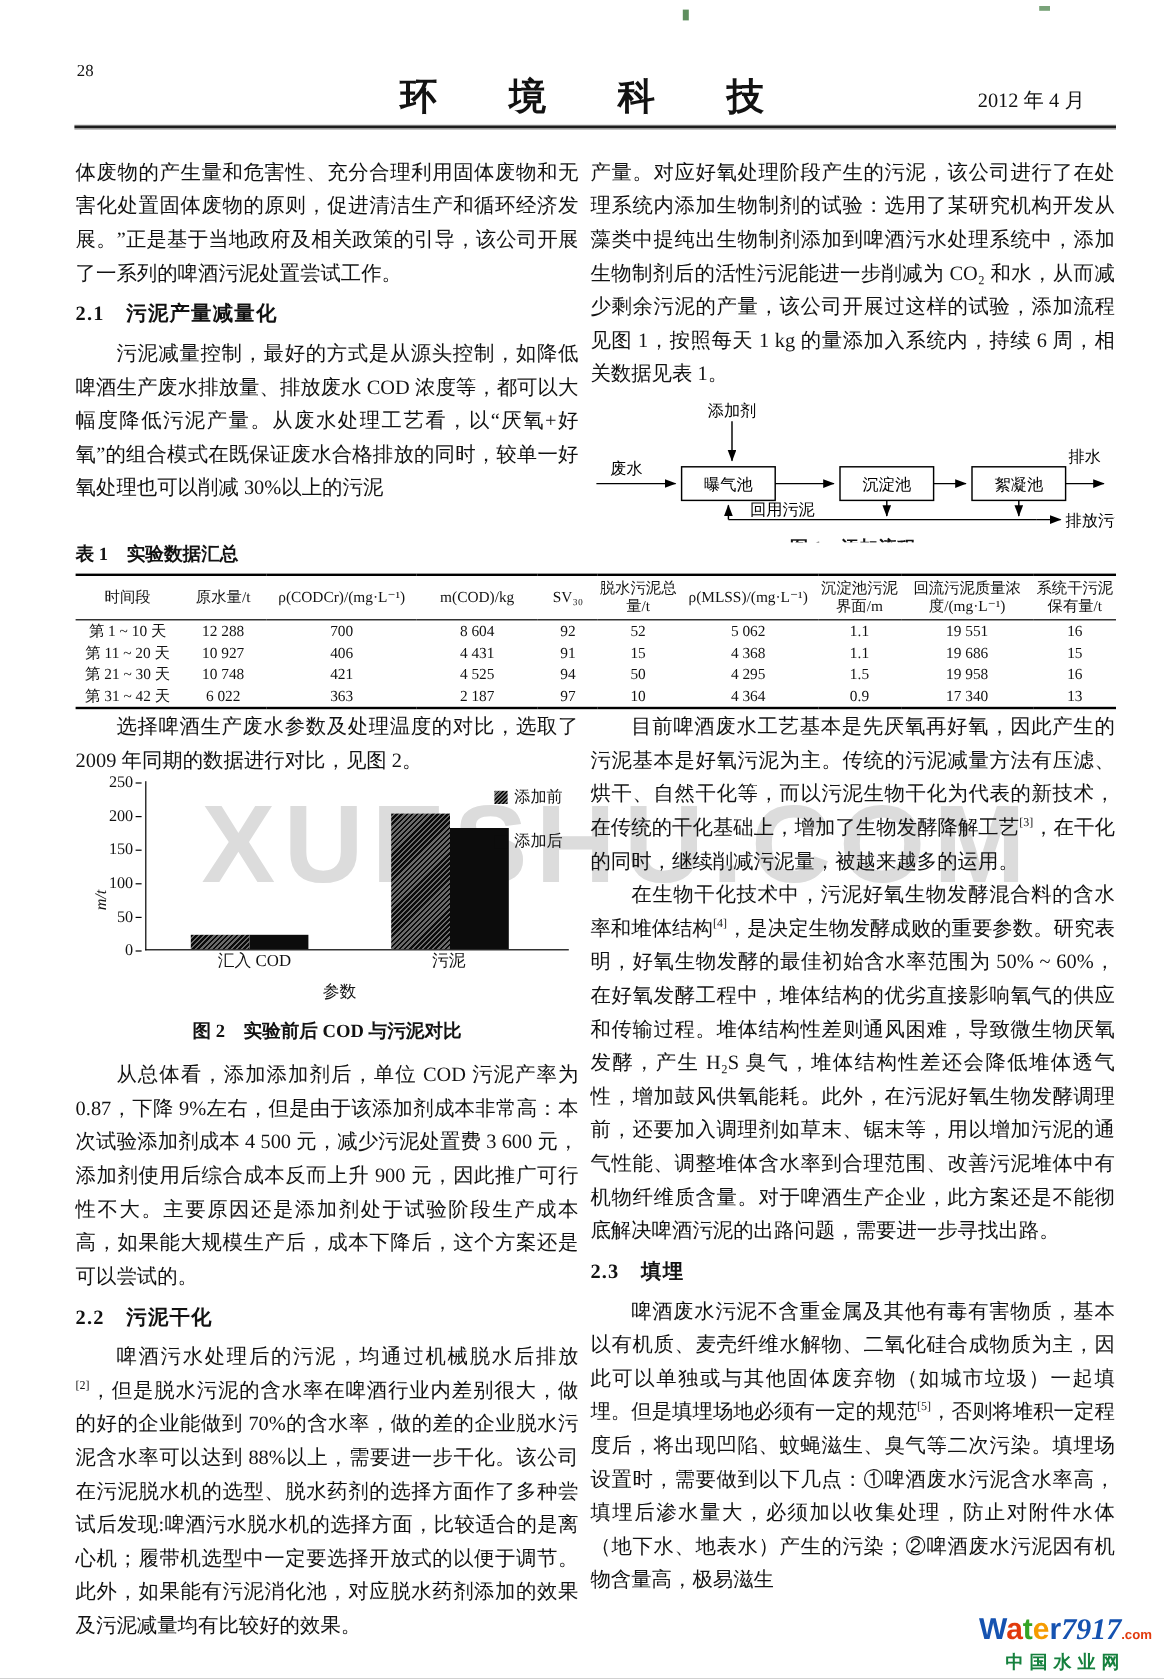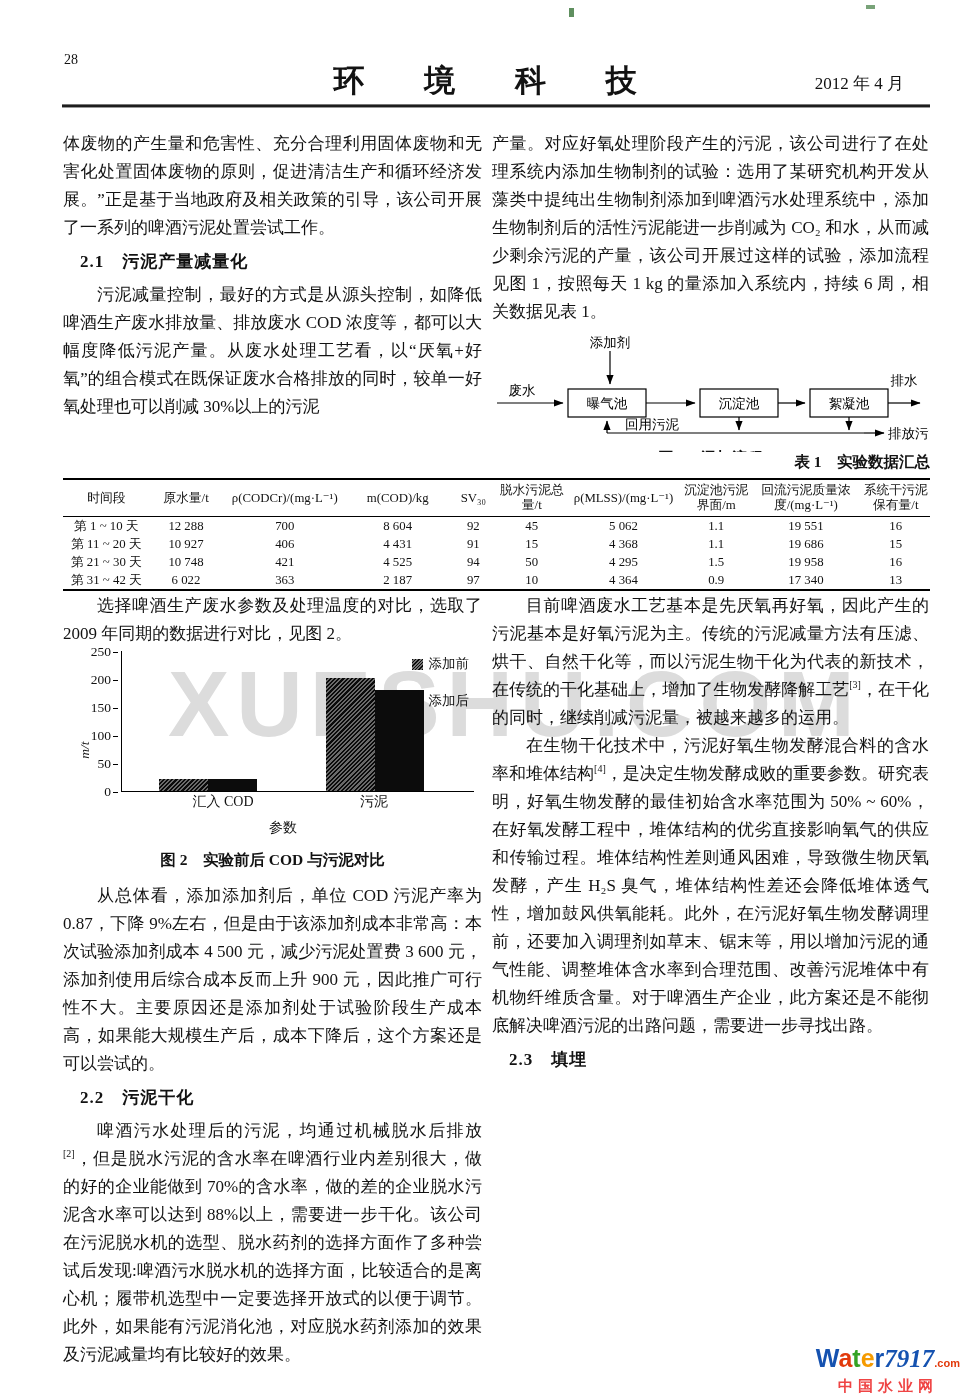--- a/index.html
+++ b/index.html
@@ -14,31 +14,31 @@
             background:linear-gradient(#777 0 1px,#1d1d1d 1px 3px,#999 3px 4px);z-index:2;}
   
   .col{position:absolute;width:419px;font-size:17px;line-height:28px;text-align:justify;z-index:2;}
   .col p{margin:0;text-indent:2em;}
   .col p.cont{text-indent:0;}
   .col-left-top{top:130px;left:63px;}
   .col-right-top{top:130px;left:492px;width:437px;}
   .col-left-mid{top:592px;left:63px;}
   .col-right-mid{top:592px;left:492px;width:437px;}
   h2.sec{font-size:18px;font-weight:bold;margin:10px 0 6px;text-align:left;}
-  h3.sub{font-size:17px;font-weight:bold;margin:6px 17px 5px;text-align:left;letter-spacing:1px;}
+  h3.sub{font-size:17px;font-weight:bold;margin:6px 0 5px;text-align:left;letter-spacing:1px;}
   sup{font-size:10px;line-height:0;}
   
   .fig1-svg{display:block;margin:8px 0 0 0;}
   .fig1-svg text{font-size:13.5px;fill:#000;font-family:"Liberation Serif","DejaVu Serif",serif;}
   .fig1-svg .box{fill:none;stroke:#000;stroke-width:1.2;}
   .fig1-svg line, .fig1-svg polyline{stroke:#000;stroke-width:1.2;fill:none;}
   .fig-caption{text-align:center;font-weight:bold;font-size:15.5px;margin:4px 0 0 0;}
   
   .tbl-wrap{position:absolute;top:452px;left:63px;width:867px;z-index:2;background:#fff;}
-  .tbl-title{text-align:right;font-weight:bold;font-size:15.5px;margin:0 0 5px 0;}
+  .tbl-title{text-align:left;font-weight:bold;font-size:15.5px;margin:0 0 5px 0;}
   table.data{width:100%;border-collapse:collapse;table-layout:fixed;font-size:12.8px;
              border-top:2px solid #000;border-bottom:2px solid #000;}
   table.data th{font-weight:normal;line-height:15px;padding:3px 0;border-bottom:1.2px solid #000;text-align:center;}
   table.data td{text-align:center;padding:1.5px 0;line-height:15px;}
   
   .chart{position:relative;width:418px;height:192px;margin-top:2px;z-index:2;}
   .chart-plot{position:absolute;left:58px;bottom:50px;width:352px;height:140px;
               border-left:1.6px solid #000;border-bottom:1.6px solid #000;}
   .bar{position:absolute;bottom:0;width:49px;}
   .bar.hatched{background:repeating-linear-gradient(135deg,#0a0a0a 0 1.5px,#6a6a6a 1.5px 3px);}
@@ -148,21 +148,21 @@
             <th>系统干污泥保有量/t</th>
           </tr>
         </thead>
       <tbody>
           <tr>
             <td>第 1 ~ 10 天</td>
             <td>12 288</td>
             <td>700</td>
             <td>8 604</td>
             <td>92</td>
-            <td>45</td>
+            <td>52</td>
             <td>5 062</td>
             <td>1.1</td>
             <td>19 551</td>
             <td>16</td>
           </tr>
           <tr>
             <td>第 11 ~ 20 天</td>
             <td>10 927</td>
             <td>406</td>
             <td>4 431</td>
@@ -213,21 +213,21 @@
           <div class="ytick" style="bottom: 105px; margin-left: 48px;">200</div>
           <div class="ytick" style="bottom: 133px;">250</div>
         </div>
       <div class="ylabel">m/t</div>
       <div class="chart-plot">
           <div class="bar hatched" style="left: 37px; height: 12px;"></div>
           <div class="bar hatched" style="left: 204px; height: 113px;"></div>
           <div class="bar solid" style="left: 86px; height: 12px;"></div>
           <div class="bar solid" style="left: 253px; height: 101px;"></div>
         </div>
-      <div class="xtick" style="left:160px;">汇入 COD</div>
+      <div class="xtick" style="left:149px;">汇入 COD</div>
       <div class="xtick" style="left:311px;">污泥</div>
       <div class="xlabel">参数</div>
       <div class="legend">
         <div class="legend-item">
           <span class="swatch hatched"></span>
           <span>添加前</span>
         </div>
         <div class="legend-item">
           <span class="swatch solid"></span>
           <span>添加后</span>
@@ -238,22 +238,23 @@
 
     <p>从总体看，添加添加剂后，单位 COD 污泥产率为 0.87，下降 9%左右，但是由于该添加剂成本非常高：本次试验添加剂成本 4 500 元，减少污泥处置费 3 600 元，添加剂使用后综合成本反而上升 900 元，因此推广可行性不大。主要原因还是添加剂处于试验阶段生产成本高，如果能大规模生产后，成本下降后，这个方案还是可以尝试的。</p>
     <h3 class="sub">2.2　污泥干化</h3>
     <p class="refs">啤酒污水处理后的污泥，均通过机械脱水后排放<sup>[2]</sup>，但是脱水污泥的含水率在啤酒行业内差别很大，做的好的企业能做到 70%的含水率，做的差的企业脱水污泥含水率可以达到 88%以上，需要进一步干化。该公司在污泥脱水机的选型、脱水药剂的选择方面作了多种尝试后发现:啤酒污水脱水机的选择方面，比较适合的是离心机；履带机选型中一定要选择开放式的以便于调节。此外，如果能有污泥消化池，对应脱水药剂添加的效果及污泥减量均有比较好的效果。</p>
   </div>
 
   <div class="col col-right-mid">
     <p class="refs">目前啤酒废水工艺基本是先厌氧再好氧，因此产生的污泥基本是好氧污泥为主。传统的污泥减量方法有压滤、烘干、自然干化等，而以污泥生物干化为代表的新技术，在传统的干化基础上，增加了生物发酵降解工艺<sup>[3]</sup>，在干化的同时，继续削减污泥量，被越来越多的运用。</p>
     <p class="refs">在生物干化技术中，污泥好氧生物发酵混合料的含水率和堆体结构<sup>[4]</sup>，是决定生物发酵成败的重要参数。研究表明，好氧生物发酵的最佳初始含水率范围为 50% ~ 60%，在好氧发酵工程中，堆体结构的优劣直接影响氧气的供应和传输过程。堆体结构性差则通风困难，导致微生物厌氧发酵，产生 H₂S 臭气，堆体结构性差还会降低堆体透气性，增加鼓风供氧能耗。此外，在污泥好氧生物发酵调理前，还要加入调理剂如草末、锯末等，用以增加污泥的通气性能、调整堆体含水率到合理范围、改善污泥堆体中有机物纤维质含量。对于啤酒生产企业，此方案还是不能彻底解决啤酒污泥的出路问题，需要进一步寻找出路。</p>
     <h3 class="sub">2.3　填埋</h3>
+    <p class="refs">啤酒废水污泥不含重金属及其他有毒有害物质，基本以有机质、麦壳纤维水解物、二氧化硅合成物质为主，因此可以单独或与其他固体废弃物（如城市垃圾）一起填埋。但是填埋场地必须有一定的规范<sup>[5]</sup>，否则将堆积一定程度后，将出现凹陷、蚊蝇滋生、臭气等二次污染。填埋场设置时，需要做到以下几点：①啤酒废水污泥含水率高，填埋后渗水量大，必须加以收集处理，防止对附件水体（地下水、地表水）产生的污染；②啤酒废水污泥因有机物含量高，极易滋生</p>
   </div>
 
   <div class="logo">
     <div class="logo-line1">
       <span><span style="color: rgb(21, 82, 176);">W</span><span style="color: rgb(226, 58, 12);">a</span><span style="color: rgb(53, 163, 37);">t</span><span style="color: rgb(245, 155, 0);">e</span><span style="color: rgb(21, 82, 176);">r</span></span><span class="logo-num" style="color: rgb(21, 82, 176);">7917</span><span class="logo-com" style="color: rgb(226, 58, 12);">.com</span>
     </div>
-    <div class="logo-sub" style="color: #ef4444; text-align: center;">中国水业网</div>
+    <div class="logo-sub" style="color: #15803d; text-align: center;">中国水业网</div>
   </div>
 
 </div>
 
 </body></html>

